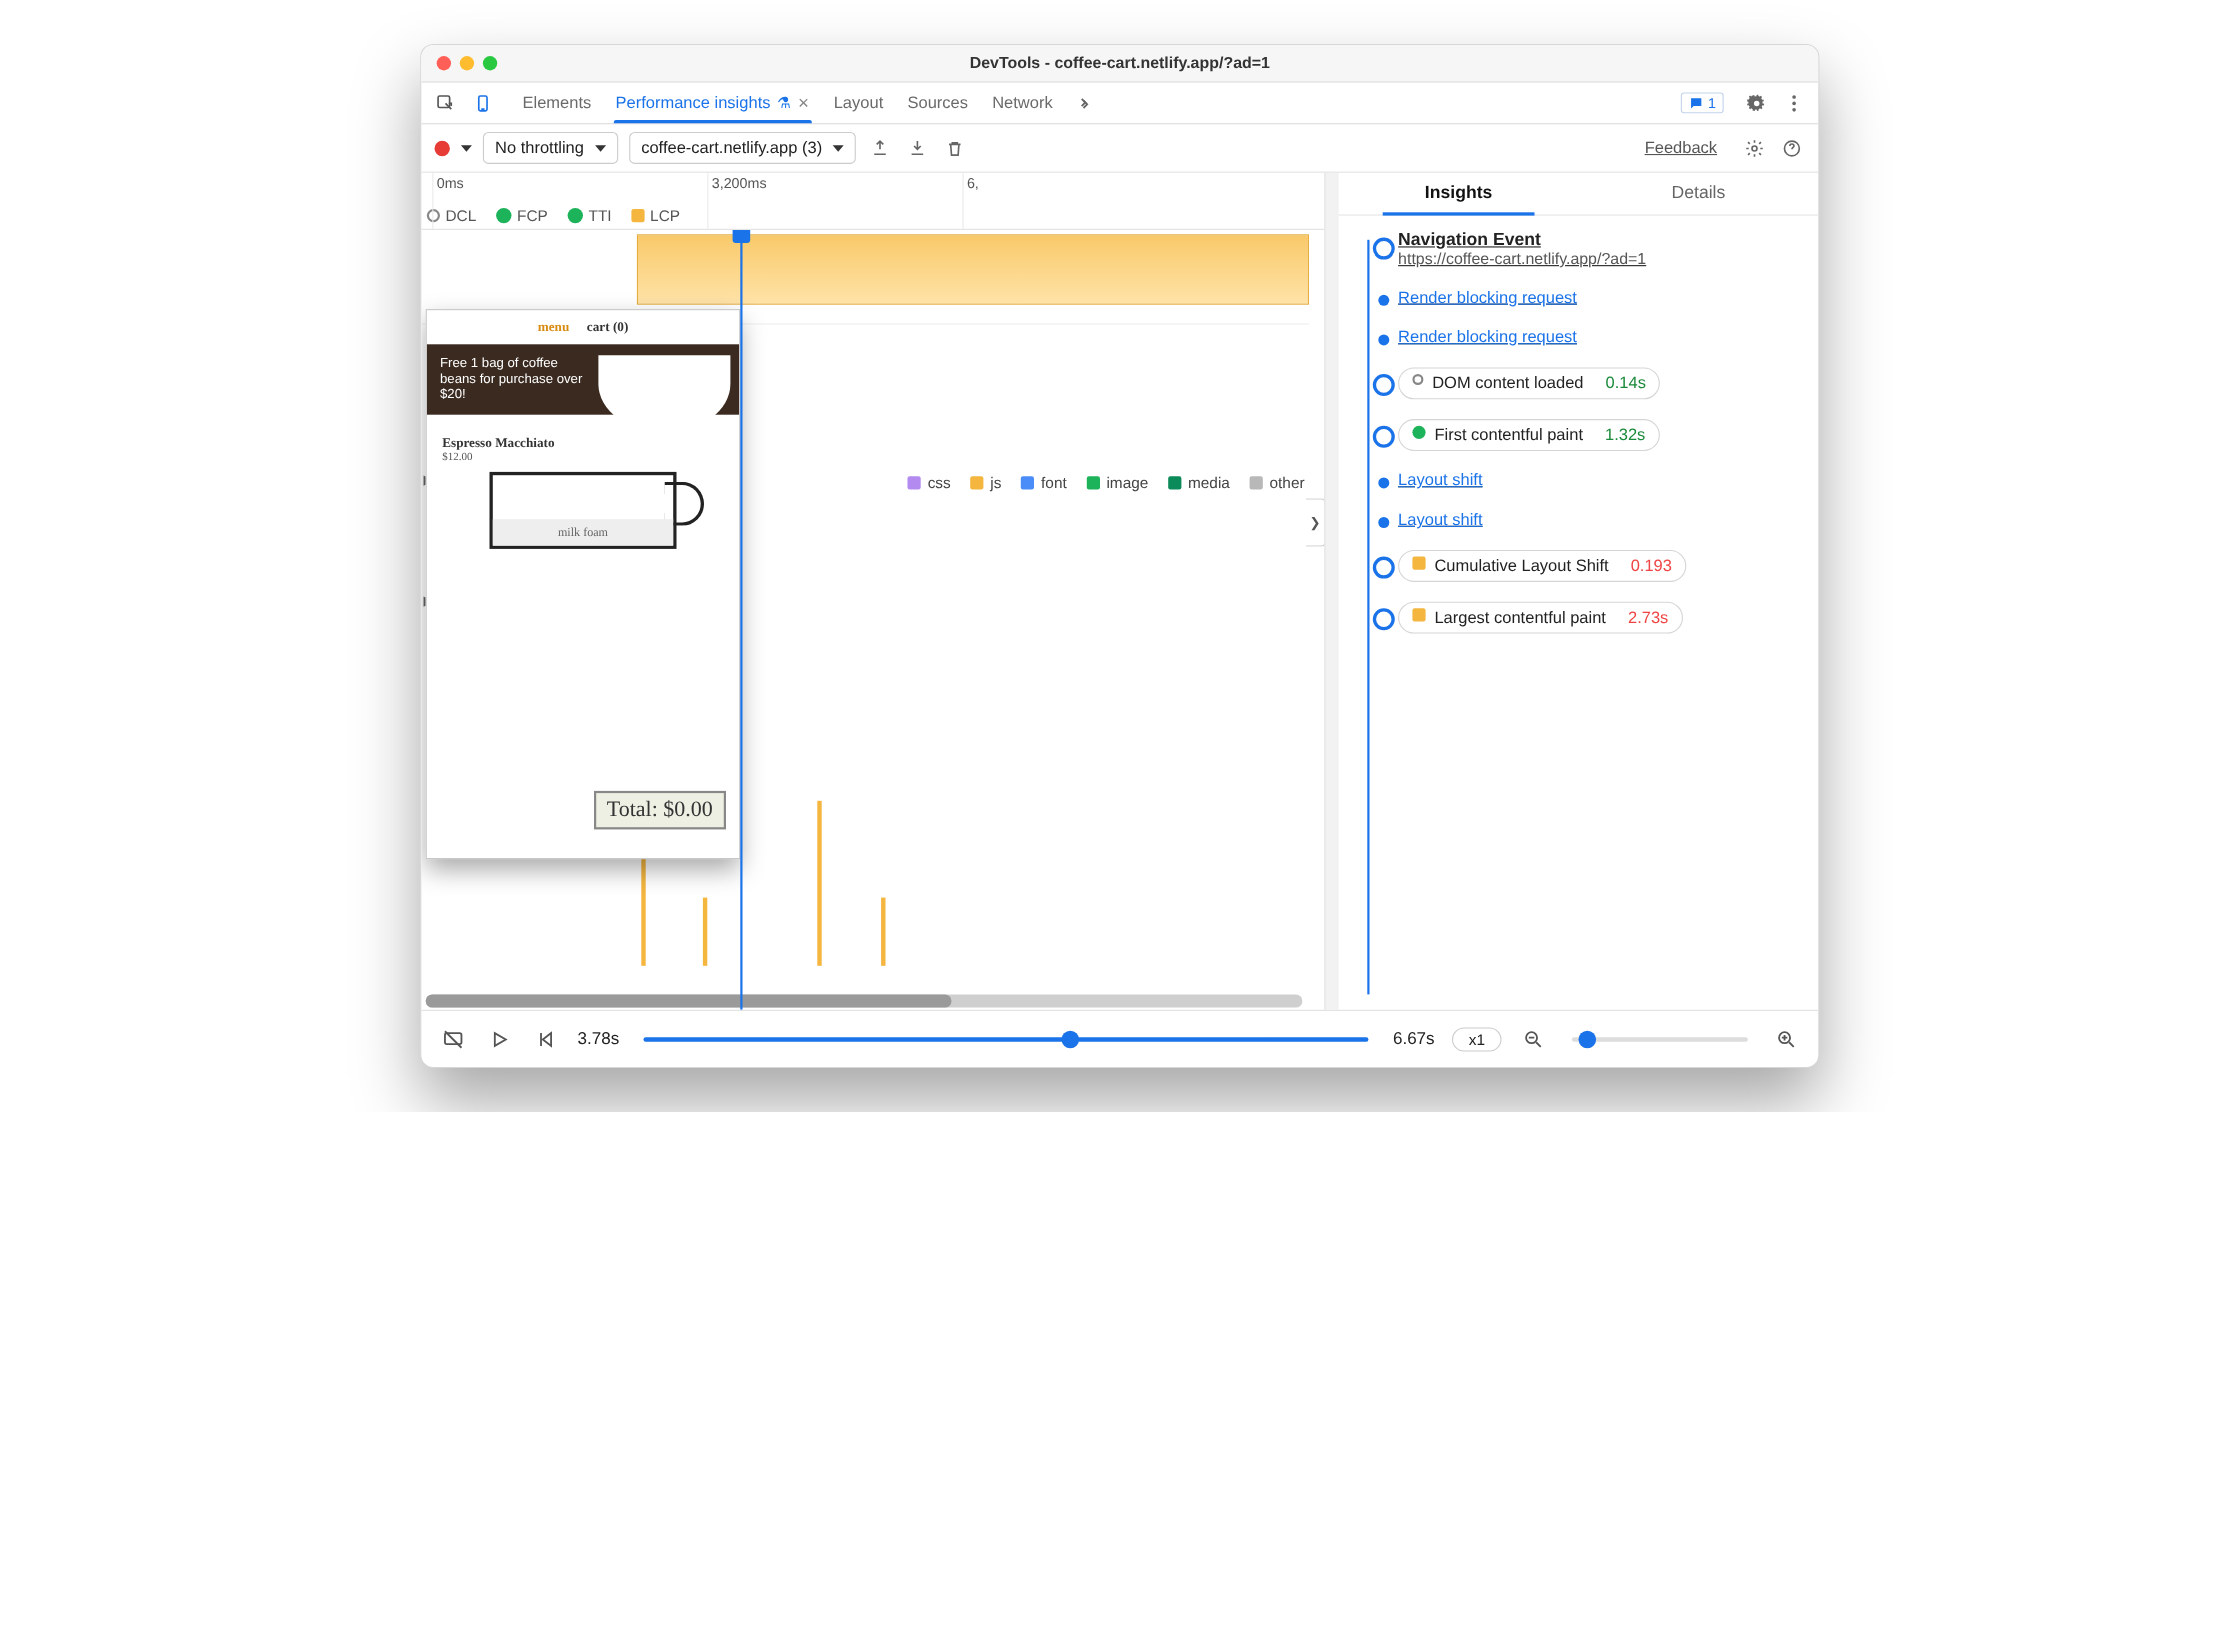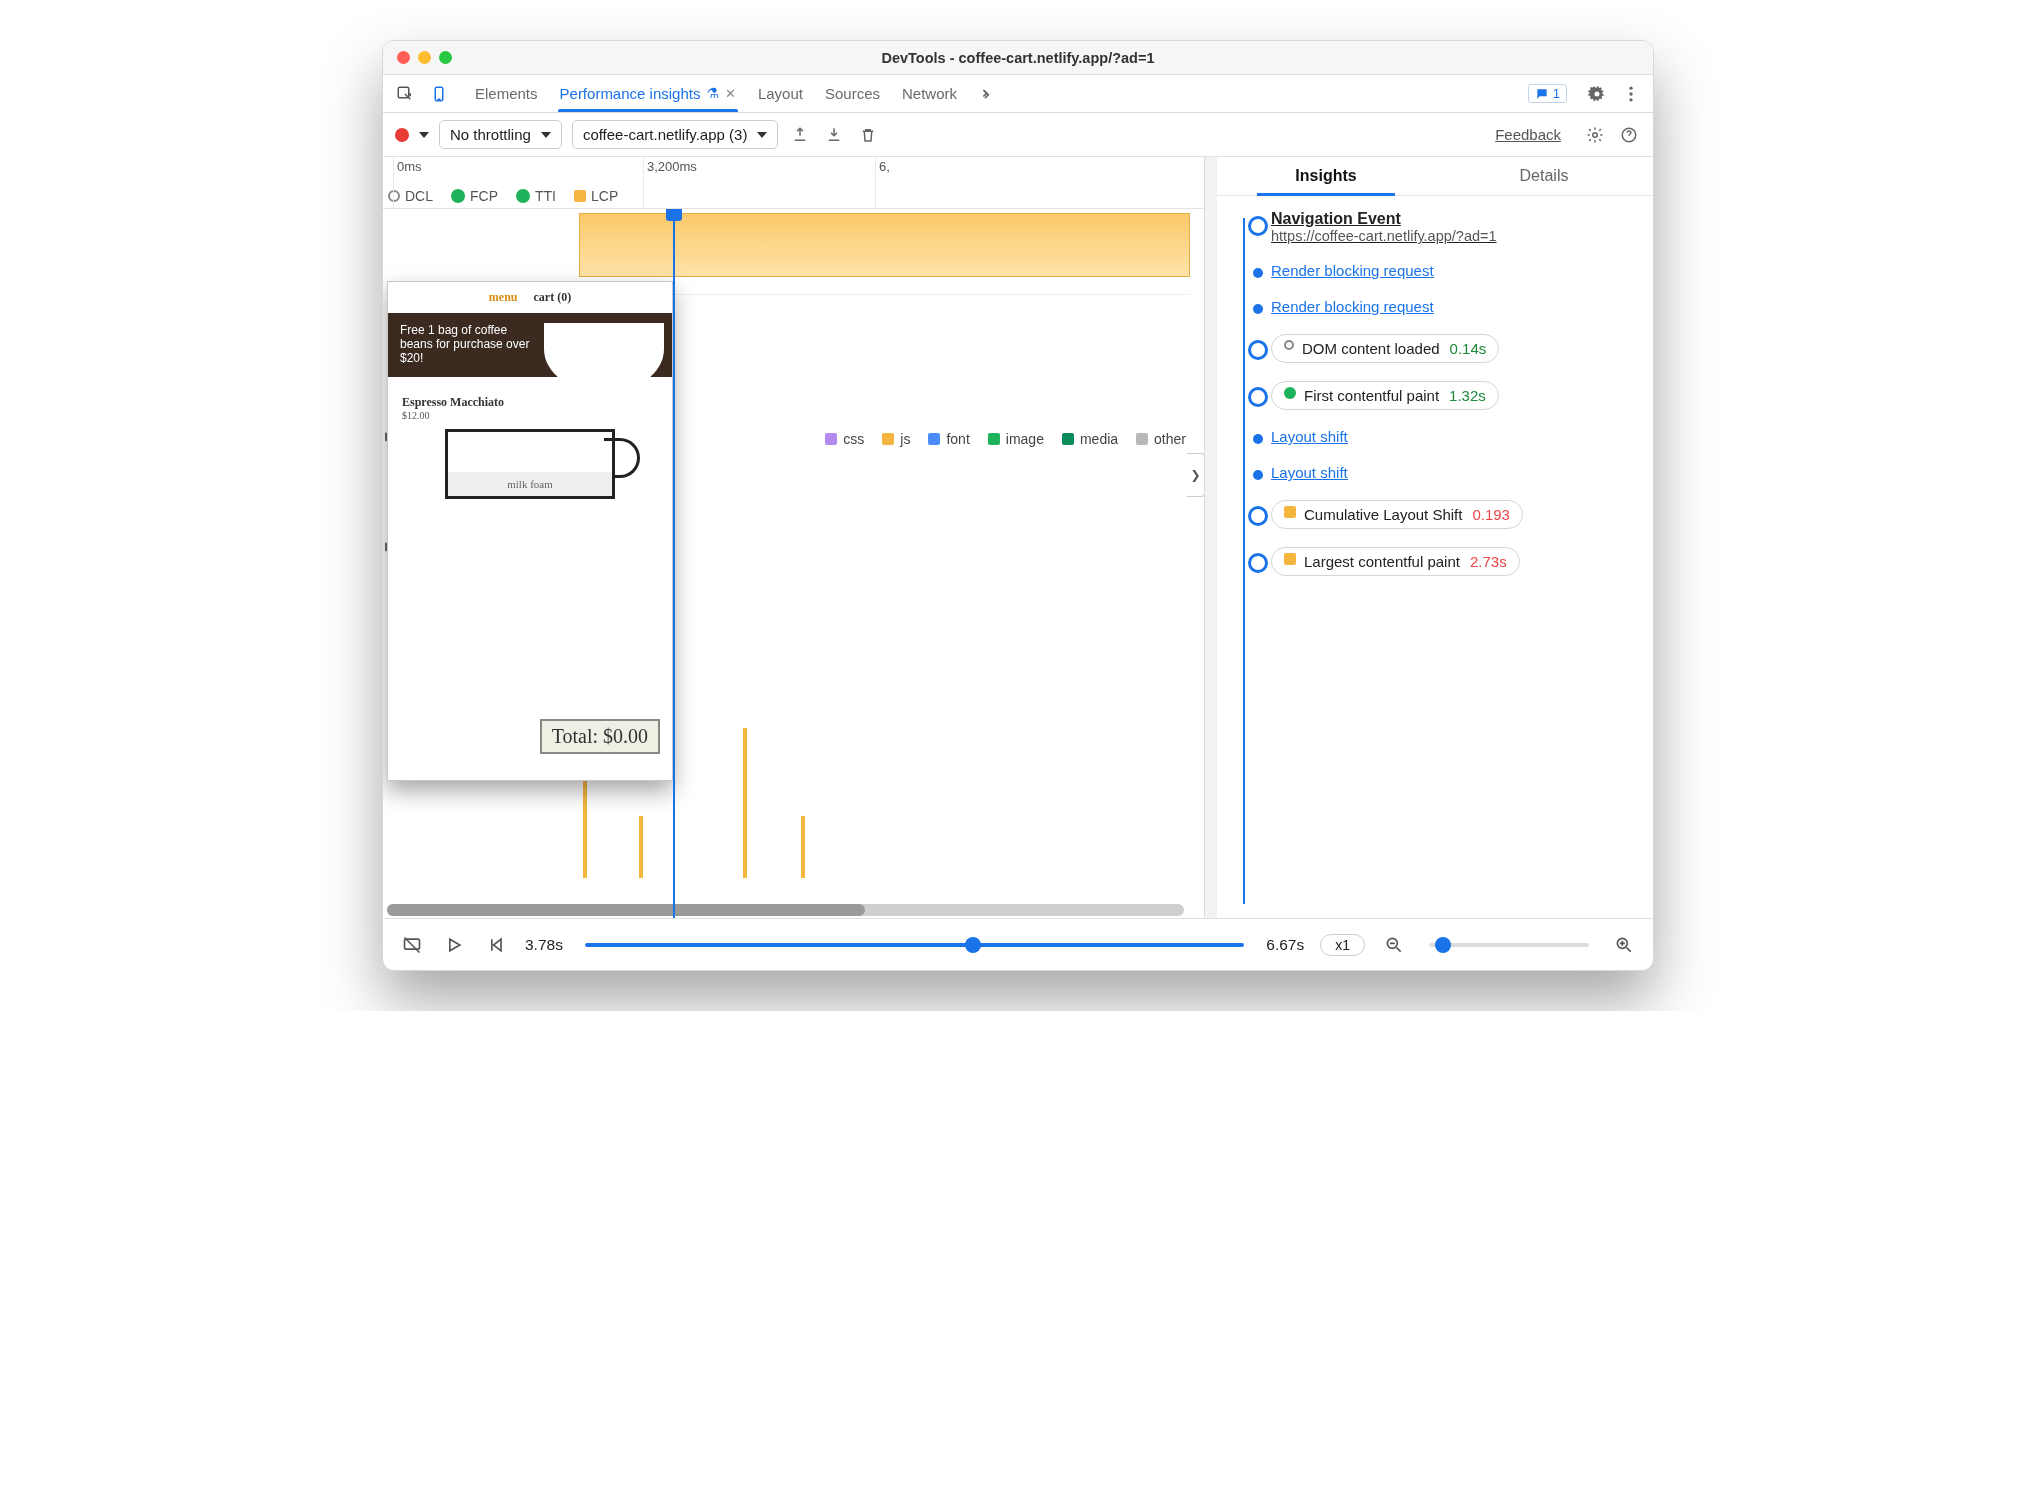--- a/index.html
+++ b/index.html
@@ -104,21 +104,21 @@
   .ev { position:relative; padding-left:40px; margin-bottom:18px;text-decoration:underline; }
   .ev .dot { position:absolute; left:17px; top:6px; width:20px;height:20px; border:3px solid #1a73e8; background:#fff; border-radius:50%; }
   .ev .dot.small{ width:10px;height:10px; left:22px; top:6px; background:#1a73e8; border:none; }
   .ev .title { font-weight:700; font-size:16px; }
   .ev .sub { color:#555; font-size:14.5px; }
   .ev .link { color:#1a73e8; text-decoration:underline; font-size:15px; }
   .pill { display:inline-flex; gap:8px; border:1px solid #d5d5d5; border-radius:18px; padding:5px 12px; font-size:15px; background:#fff; }
   .pill .picon{ width:12px;height:12px;border-radius:50%; }
   .pill .picon.ring{ border:2px solid #888; width:10px;height:10px; background:transparent; }
   .pill .picon.sq{ border-radius:2px; }
-  .pill .val{ margin-left:2px; font-variant-numeric:tabular-nums; }
+  .pill .val{ margin-left:12px; font-variant-numeric:tabular-nums; }
   .val.good{ color:#1b8a3a; }
   .val.bad{ color:#ef4444; }
 
   
   .scrubber { height:52px; border-top:1px solid #e0e0e0; display:flex; align-items:center; gap:16px; padding:0 16px; font-size:15.5px;}
   .sicon { width:26px;height:26px; display:flex;align-items:center;justify-content:center;color:#555; }
   .sicon svg{width:20px;height:20px;}
   .track { flex:1; height:4px; background:#1a73e8; border-radius:2px; position:relative; margin:0 6px; }
   .track .knob{ position:absolute; right:40%; top:-6px; width:16px;height:16px;border-radius:50%;background:#1a73e8;}
   .zoom-pill{ border:1px solid #ccc; border-radius:14px; padding:2px 14px; font-size:14px;}

